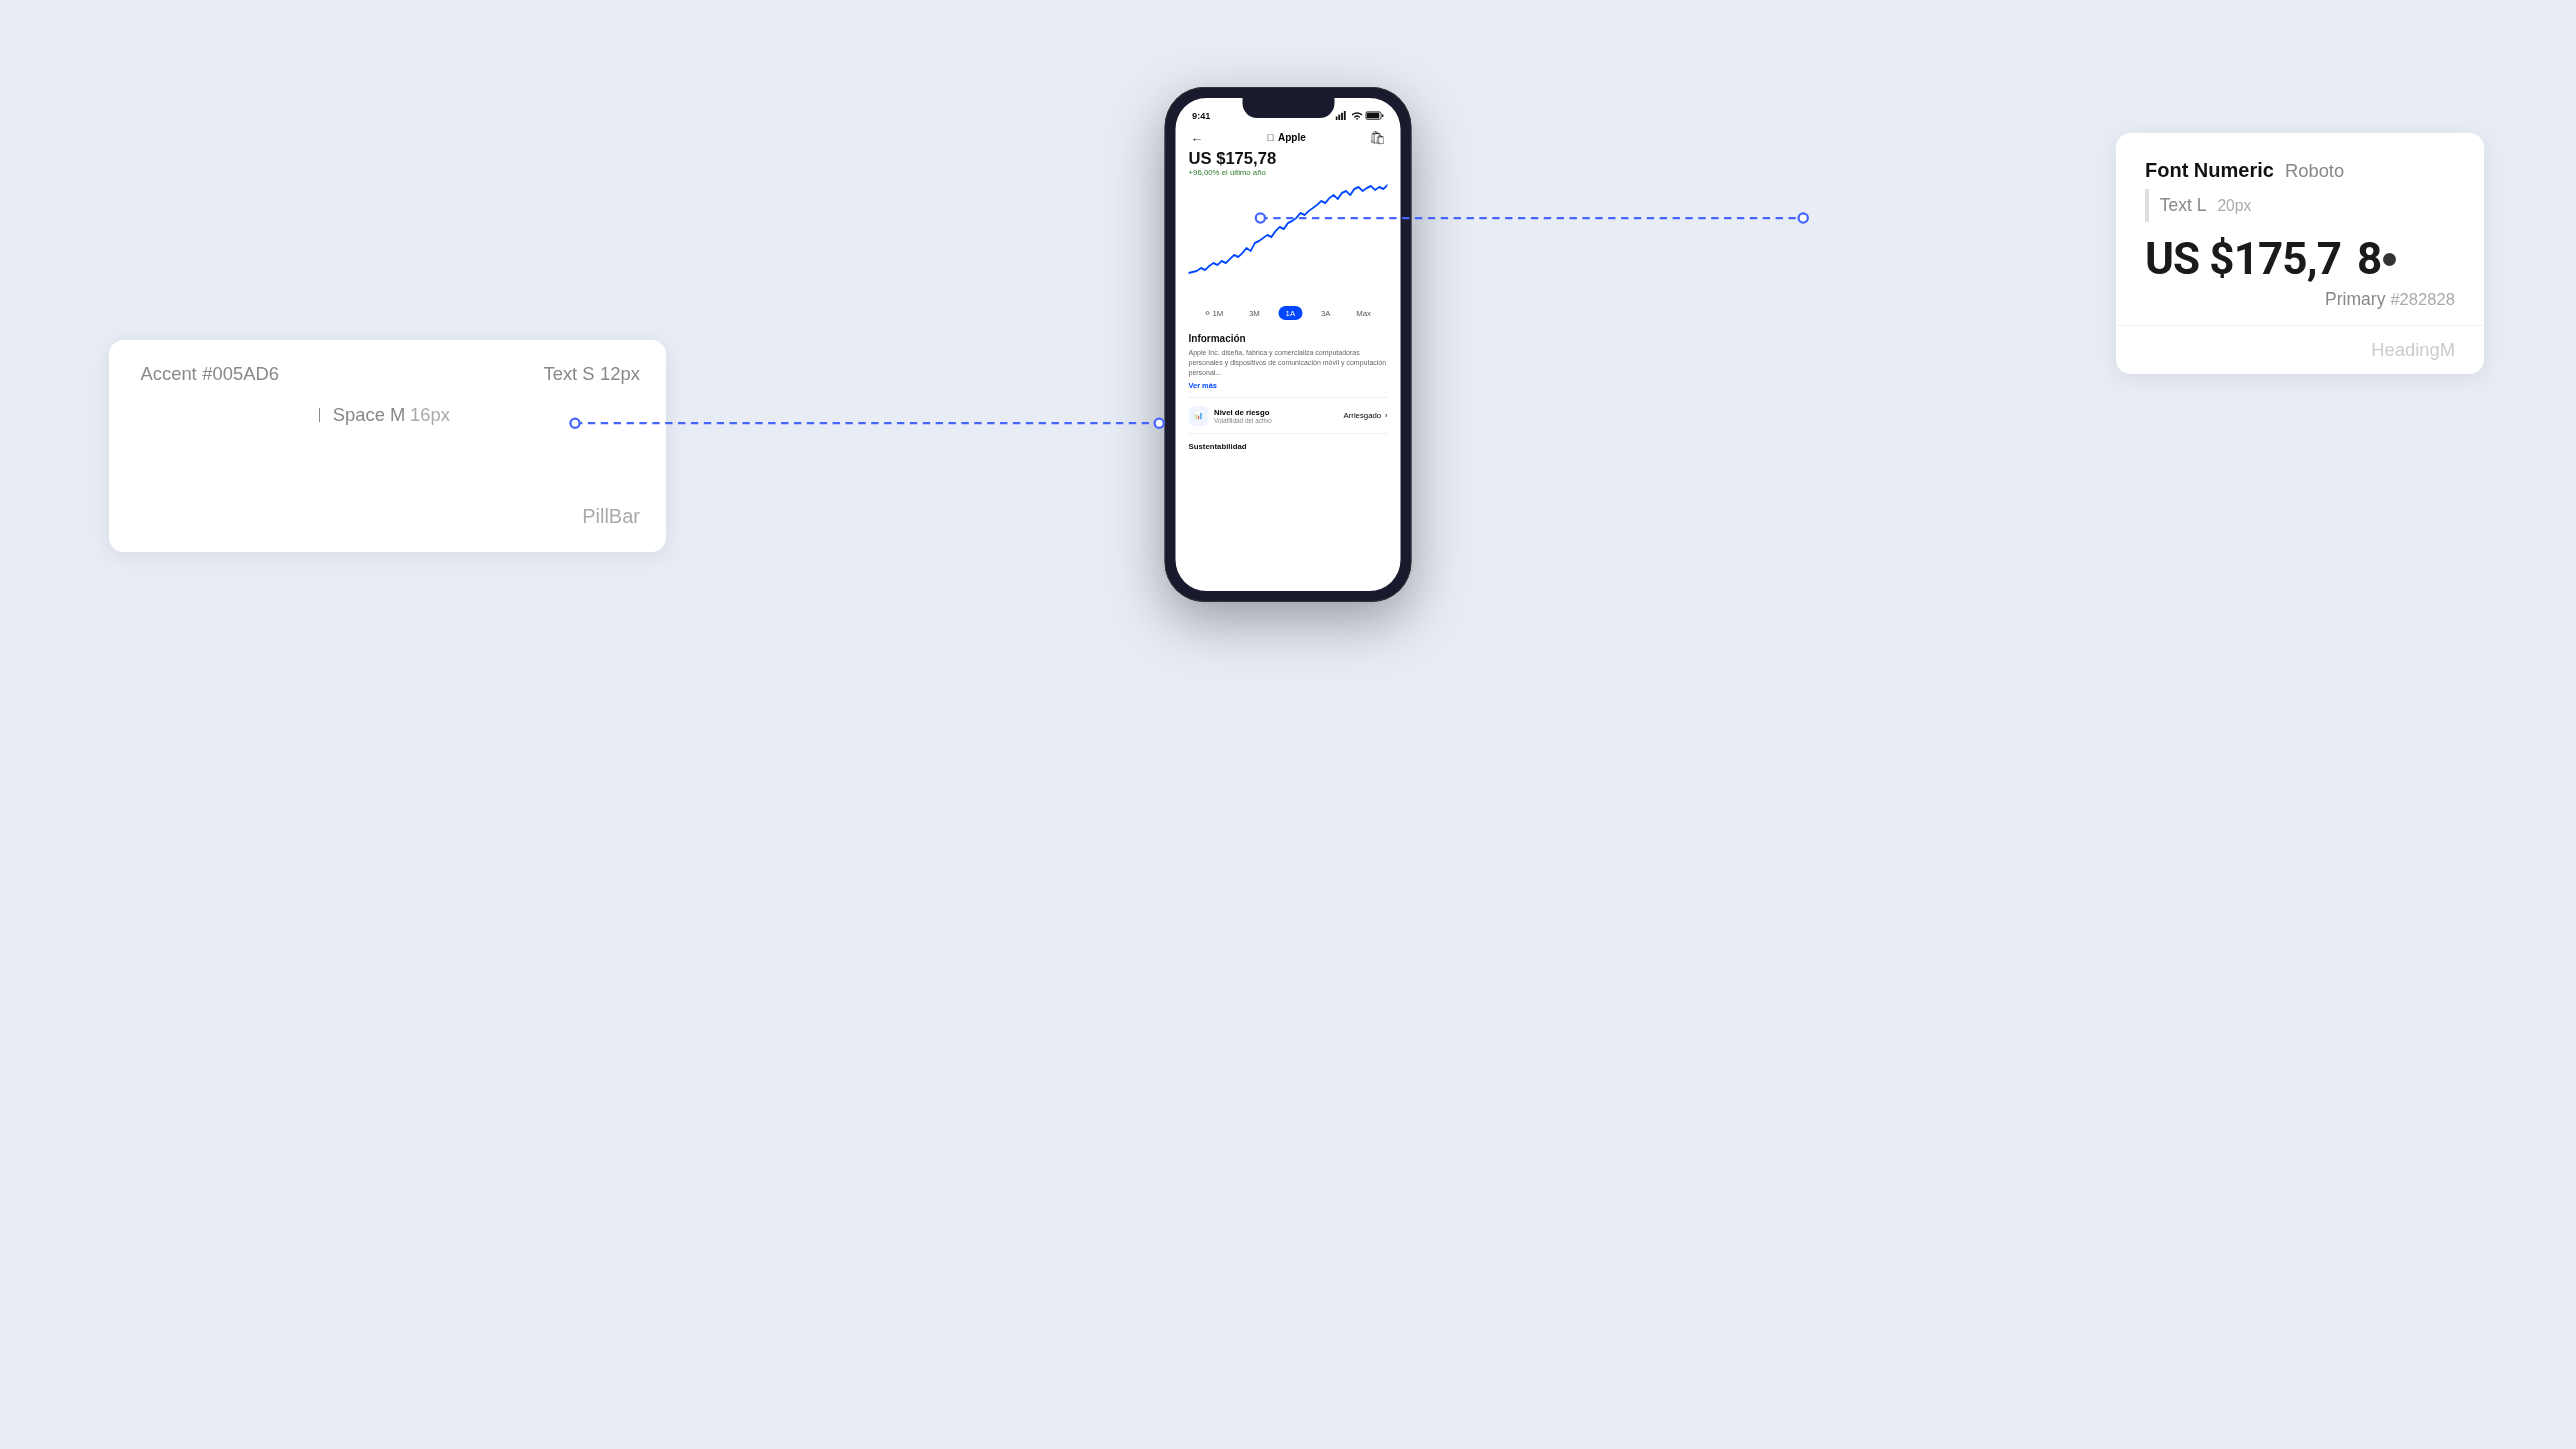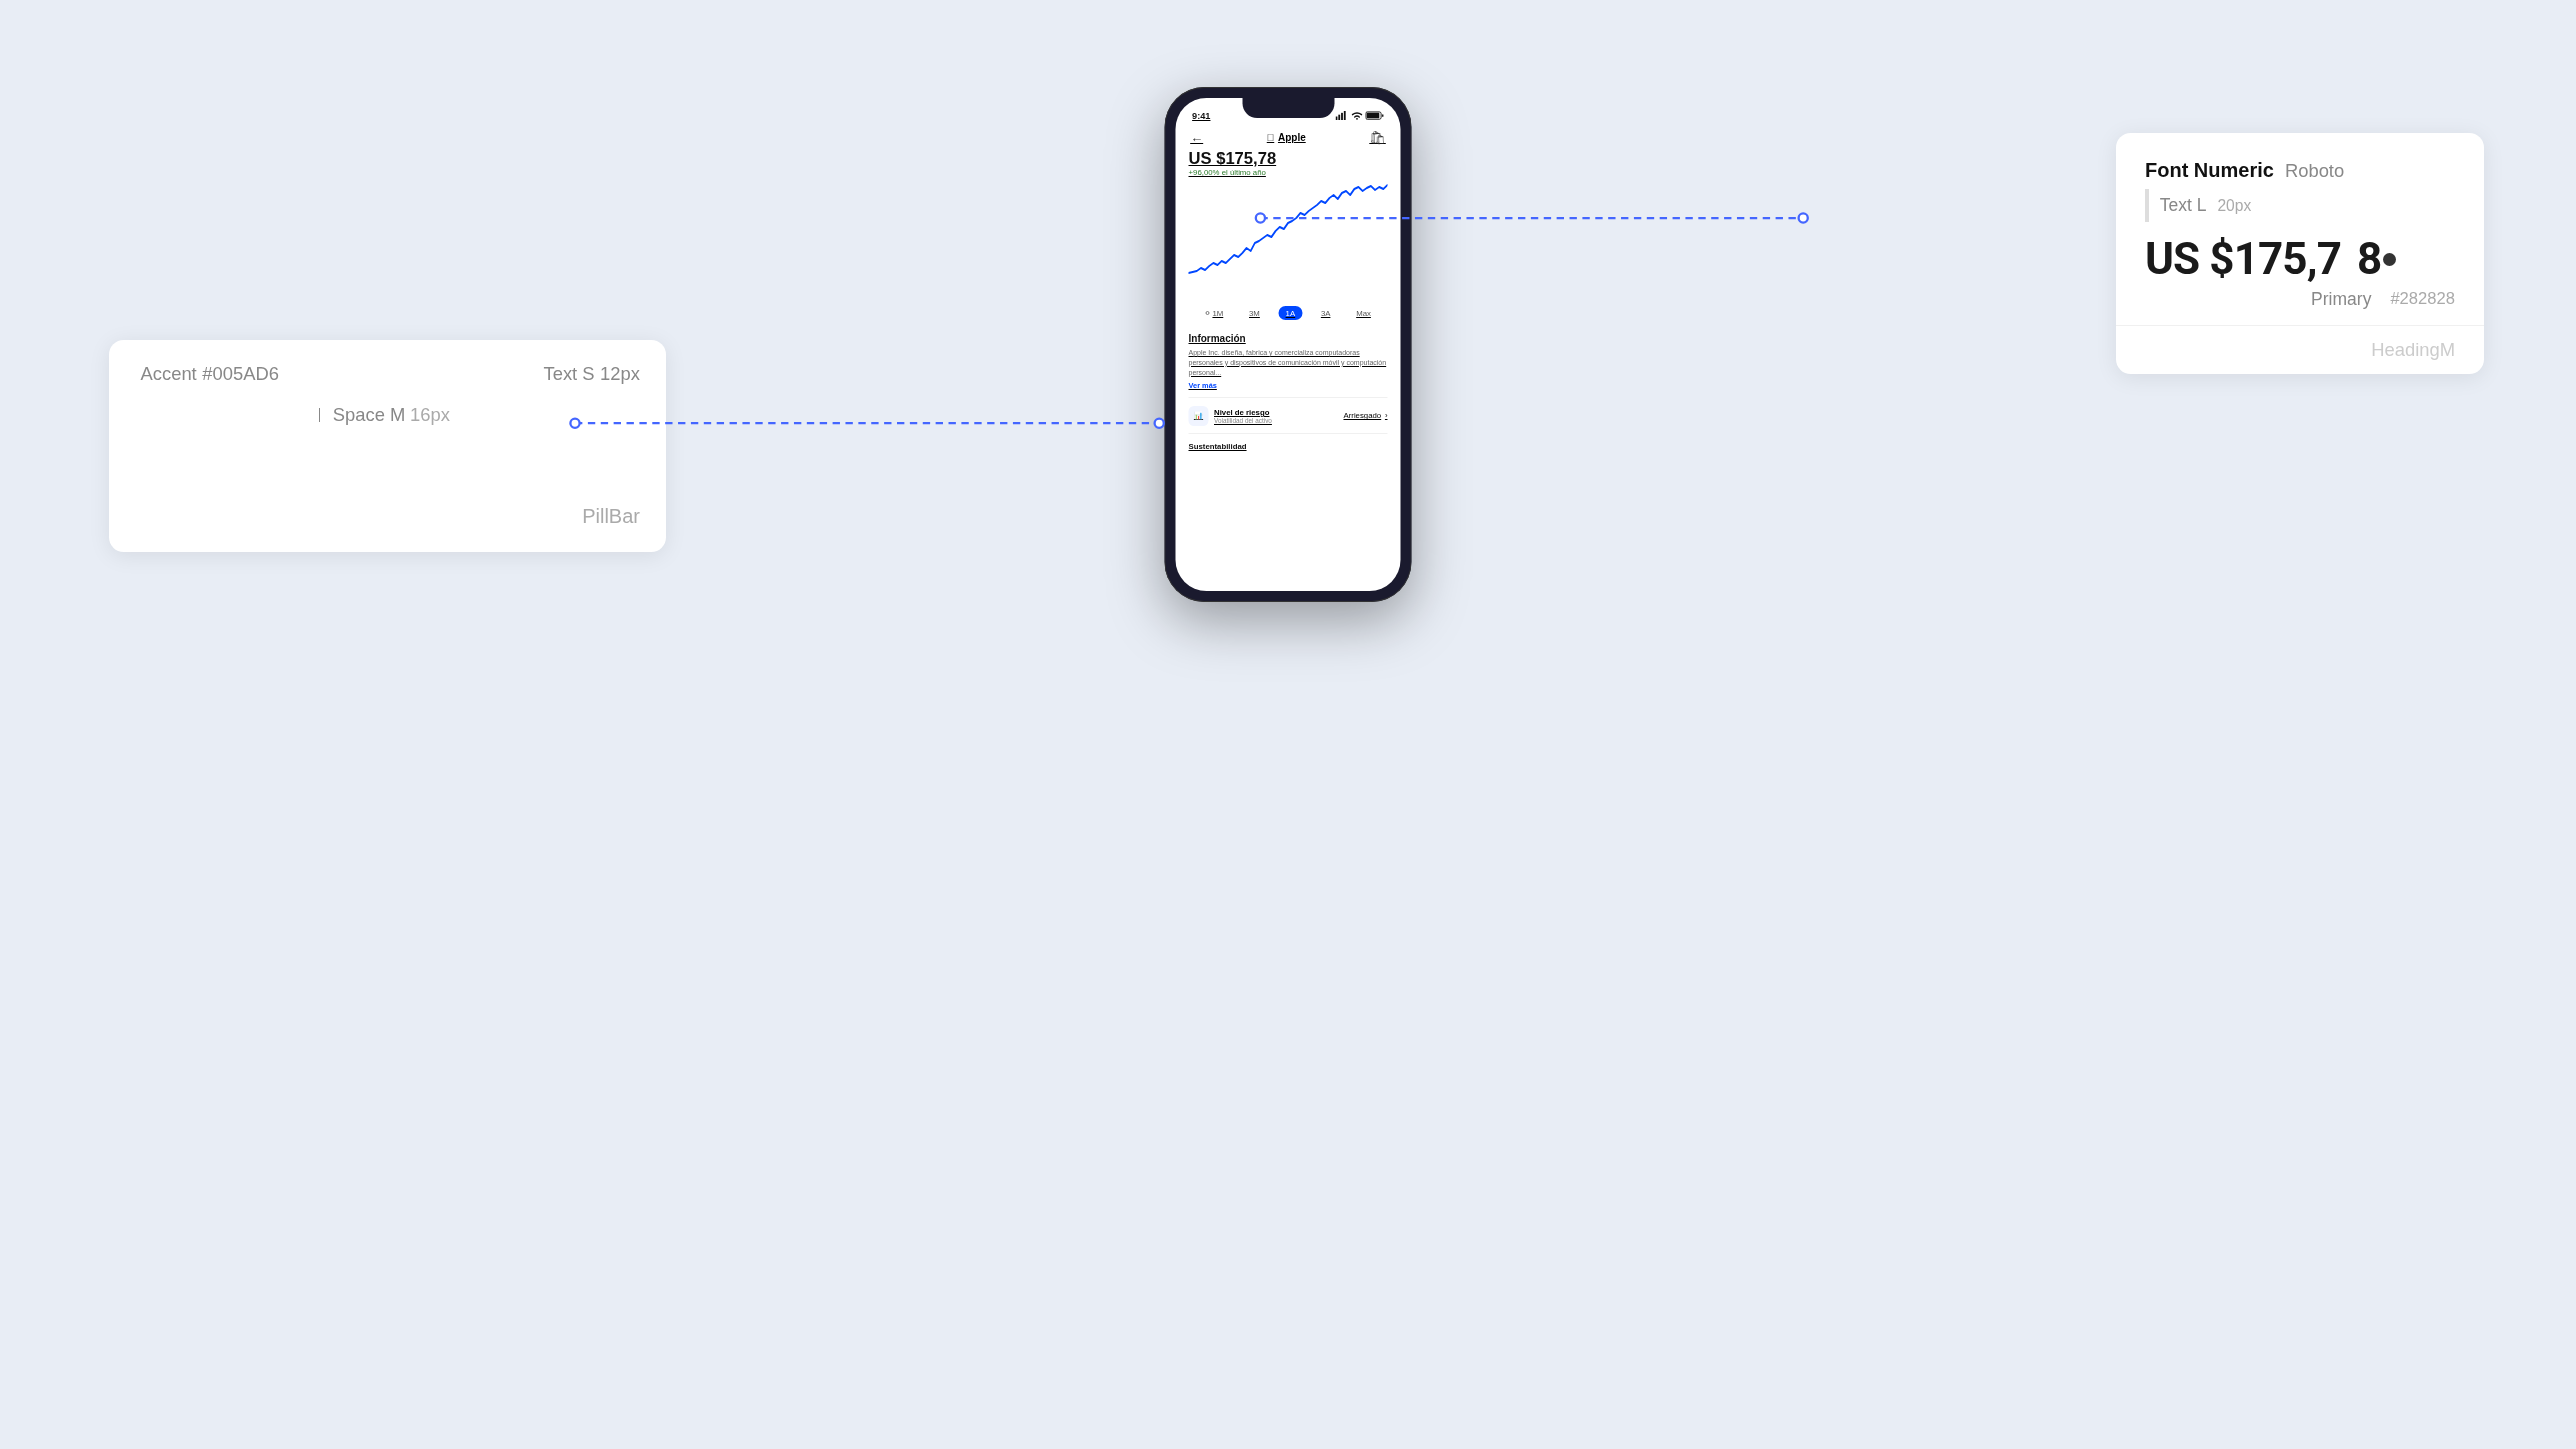--- a/index.html
+++ b/index.html
@@ -385,23 +385,23 @@
     .price-dot {
       width: 13px; height: 13px;
       background: #333;
       border-radius: 50%;
       margin-left: 1.8px;
       flex-shrink: 0;
     }
 
     .primary-annotation {
       display: flex;
-      align-items: flex-start;
+      align-items: flex-end;
       justify-content: flex-end;
-      gap: 19px;
+      gap: 5px;
       margin-bottom: 14.7px;
     }
 
     .primary-label {
       font-size: 17.5px;
       color: #888;
     }
     .primary-hex {
       font-size: 16.6px;
       color: #aaa;
@@ -437,21 +437,21 @@
   <div class="space-m-annotation">
     <div class="line"></div>
     <span class="annotation-label">
       <span>Space M</span><span style="color:#aaa;font-size:18.4px;margin-left:4.6px;">16px</span>
     </span>
   </div>
 
   <div class="pill-bar-label">PillBar</div>
 </div>
 
-<div class="phone-wrapper" style="position:absolute; left:50%; top:87px; transform:translateX(-50%); width:247px; height:427px;text-decoration:underline;">
+<div class="phone-wrapper" style="position:absolute; left:50%; top:87px; transform:translateX(-50%); width:247px; height:427px;">
   <div class="phone-frame" style="width:247px;height:515px;">
     <div class="phone-screen">
       <div class="phone-notch"></div>
 
       <div class="phone-status-bar">
         <span class="status-time">9:41</span>
         <div class="status-icons">
 
           <svg width="13" height="9.2" viewBox="0 0 14 10">
             <rect x="0" y="6" width="2" height="4" fill="#111"></rect>

